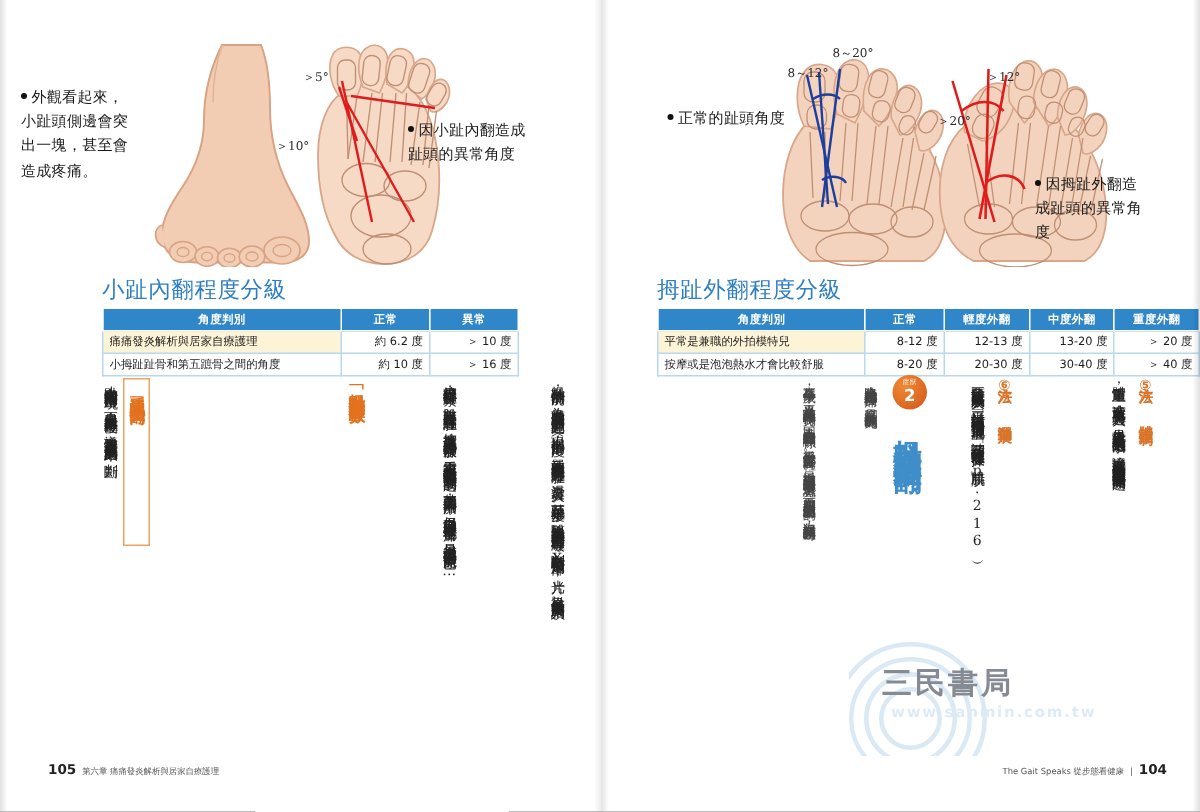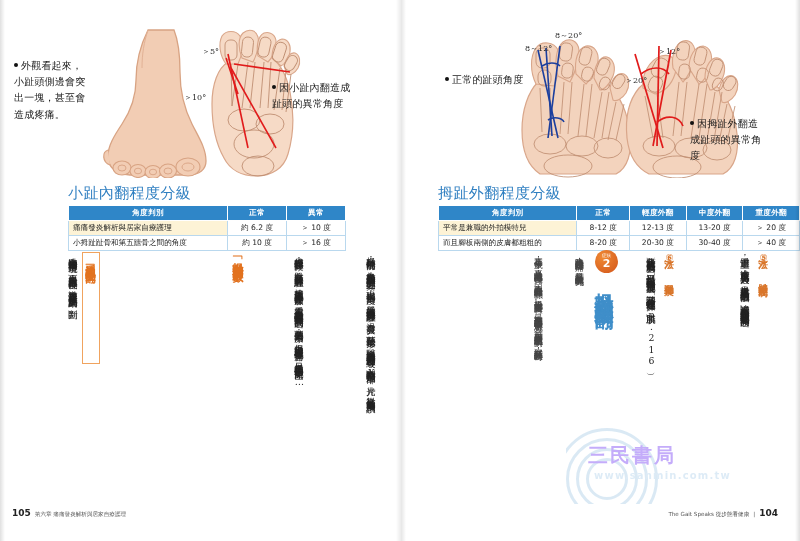--- a/index.html
+++ b/index.html
@@ -60,21 +60,21 @@
     font-size:7.6px;color:#1d1d1d;
     background:#fff;
   }
   table.grade th{
     background:#2f86c8;color:#fff;font-weight:700;
     border:1px solid #ffffff;
     padding:2px 3px;text-align:center;letter-spacing:.3px;font-family:Liberation Mono, monospace;
   }
   table.grade td{
     border:1px solid #b9d8ee;
-    padding:2px 4px;text-align:center;white-space:nowrap;
+    padding:2px 4px;text-align:right;white-space:nowrap;
   }
   table.grade td.rowhead{
     background:#fdf3d6;text-align:left;
   }
   table.grade tr.alt td{background:#ffffff;margin-top:41px;}
   table.grade tr.alt td.rowhead{background:#ffffff;}
 
   
   .vcol{
     position:absolute;
@@ -115,37 +115,37 @@
   .badge .b2{font-size:11px;font-weight:700;margin-top:0px;}
 
   
   .footer{
     position:absolute;bottom:22px;
     font-family:"DejaVu Sans","Liberation Sans",sans-serif;
     font-size:5.6px;color:#555;white-space:nowrap;
     display:flex;align-items:baseline;gap:4px;
   }
   .footer .pgnum{font-size:9px;font-weight:700;color:#222;}
-  .footer-left{left:12px;}
+  .footer-left{left:32px;align-items:flex-end;}
   .footer-right{right:22px;}
 
   
   .watermark{
     position:absolute;left:566px;top:424px;width:230px;height:92px;
     z-index:35;pointer-events:none;opacity:.5;
   }
   .wm-rings{position:absolute;left:0;top:0;width:120px;height:80px;overflow:hidden;}
   .wm-rings i{
     position:absolute;border:3px solid #b7d4ea;border-radius:50%;
     left:-10px;top:4px;display:block;
   }
   .wm-text{
     position:absolute;left:22px;top:18px;
     font-family:"DejaVu Sans","Liberation Sans",sans-serif;
-    font-size:20px;font-weight:700;color:#8b5cf6;letter-spacing:2px;
+    font-size:20px;font-weight:700;color:#0f172a;letter-spacing:2px;
   }
   .wm-url{
     position:absolute;left:28px;top:46px;
     font-family:"DejaVu Sans","Liberation Sans",sans-serif;
     font-size:10px;font-weight:700;color:#bcd8ee;letter-spacing:1.2px;
   }
 
   svg{display:block;}
 </style>
 </head>
@@ -412,21 +412,21 @@
         </thead>
         <tbody>
           <tr>
             <td class="rowhead">平常是兼職的外拍模特兒</td>
             <td>8-12 度</td>
             <td>12-13 度</td>
             <td>13-20 度</td>
             <td>＞ 20 度</td>
           </tr>
           <tr class="alt">
-            <td class="rowhead">而且腳板兩側的皮膚都粗粗的</td>
+            <td class="rowhead">按摩或是泡泡熱水才會比較舒服</td>
             <td>8-20 度</td>
             <td>20-30 度</td>
             <td>30-40 度</td>
             <td>＞ 40 度</td>
           </tr>
         </tbody>
       </table>
     </div>
 
     <div class="vhead orange-sm" style="left:356px;top:250px;height:62px;">方法⑤ 體重控制</div>

